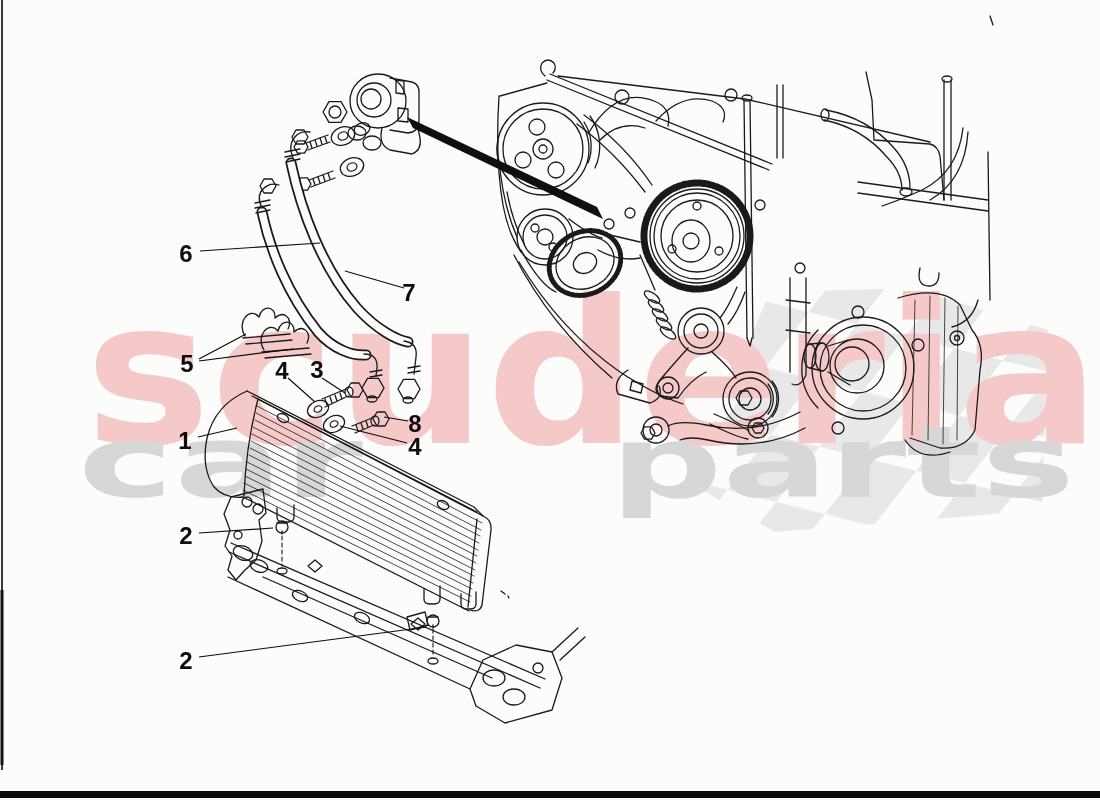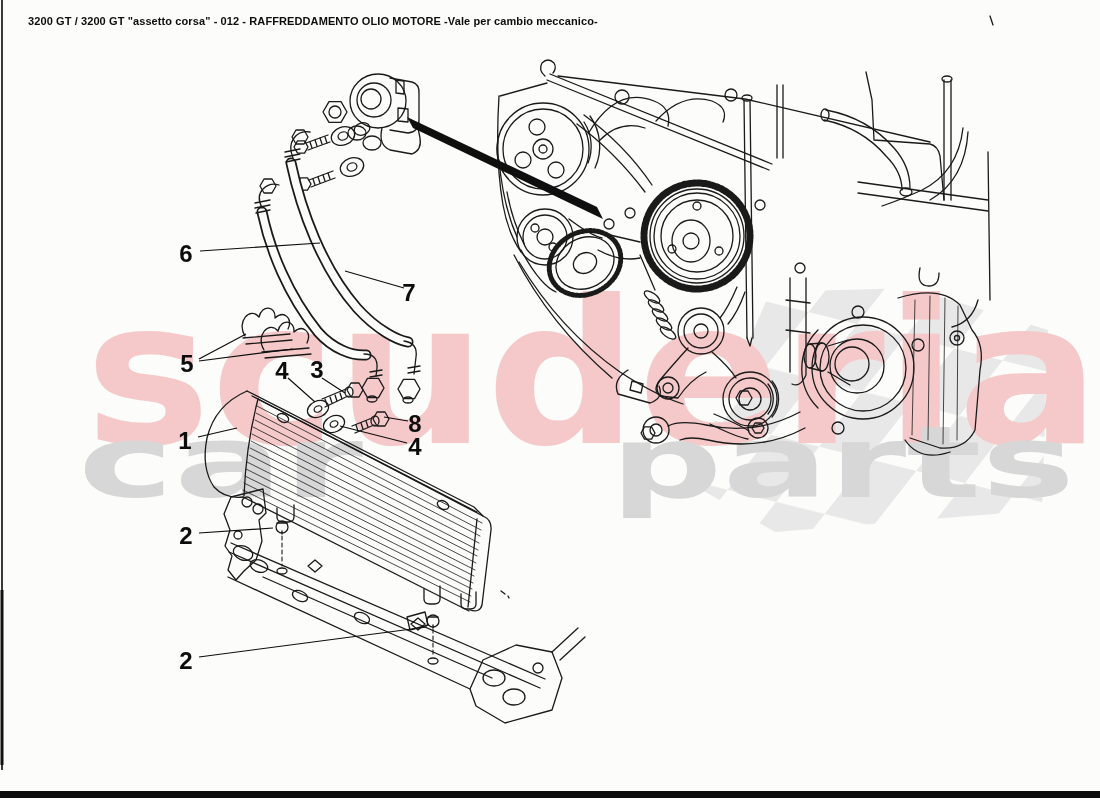--- a/index.html
+++ b/index.html
@@ -26,21 +26,20 @@
   .wm-secondary{font-family:"DejaVu Sans",sans-serif;font-weight:bold;fill:var(--wm-gray);}
   .callout{font-family:"Liberation Sans",sans-serif;font-weight:bold;font-size:24px;
            fill:var(--label);text-anchor:middle;}
   .leader{stroke:var(--label);stroke-width:1.2;fill:none;}
   .chk-cell{fill:var(--checker);}
 </style>
 </head>
 <body>
 
 <div class="page">
-  <div class="title">3200 GT / 3200 GT "assetto corsa" - 012 - RAFFREDDAMENTO OLIO MOTORE -Vale per cambio meccanico-</div>
 
   <svg class="art" width="1100" height="800" viewBox="0 0 1100 800">
     <defs>
       <pattern id="chk" patternUnits="userSpaceOnUse" width="100" height="128" patternTransform="translate(760,300) rotate(14) skewX(-24)">
         <rect class="chk-cell" x="0" y="0" width="50" height="64"></rect>
         <rect class="chk-cell" x="50" y="64" width="50" height="64"></rect>
       </pattern>
     </defs>
 
     <polygon points="688,482 770,292 912,288 1048,330 1042,510 775,532" fill="url(#chk)"></polygon>

